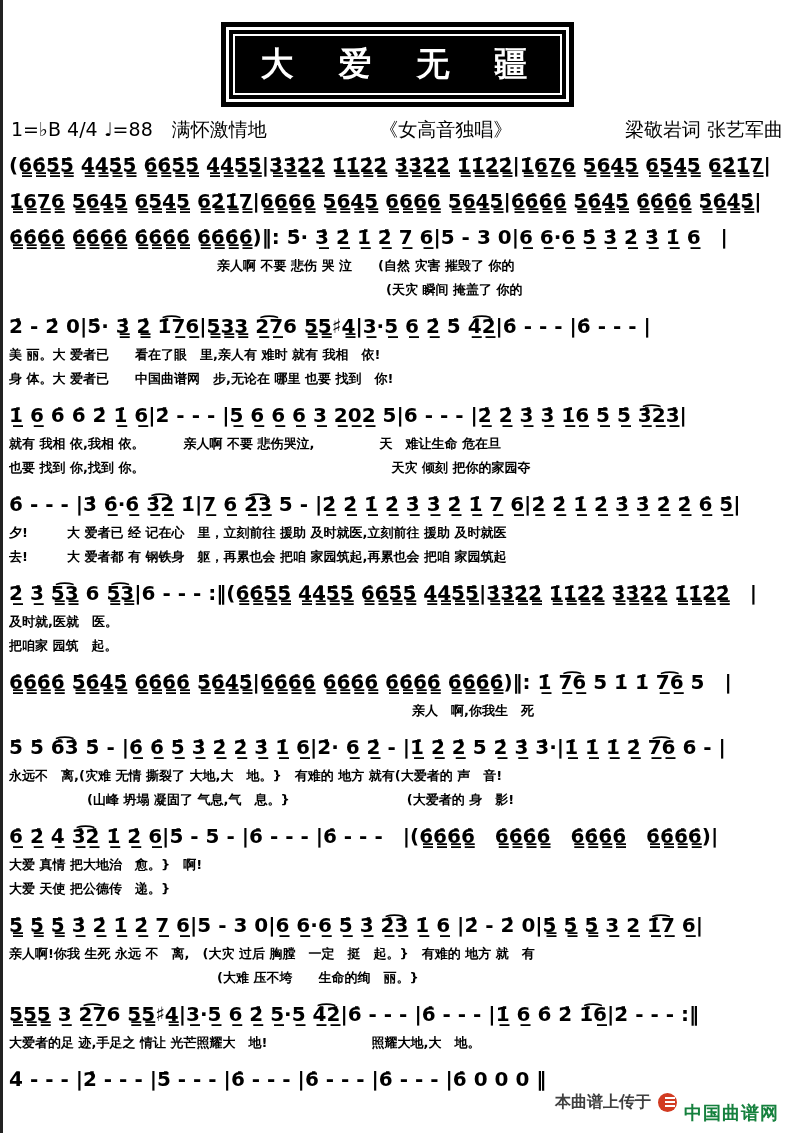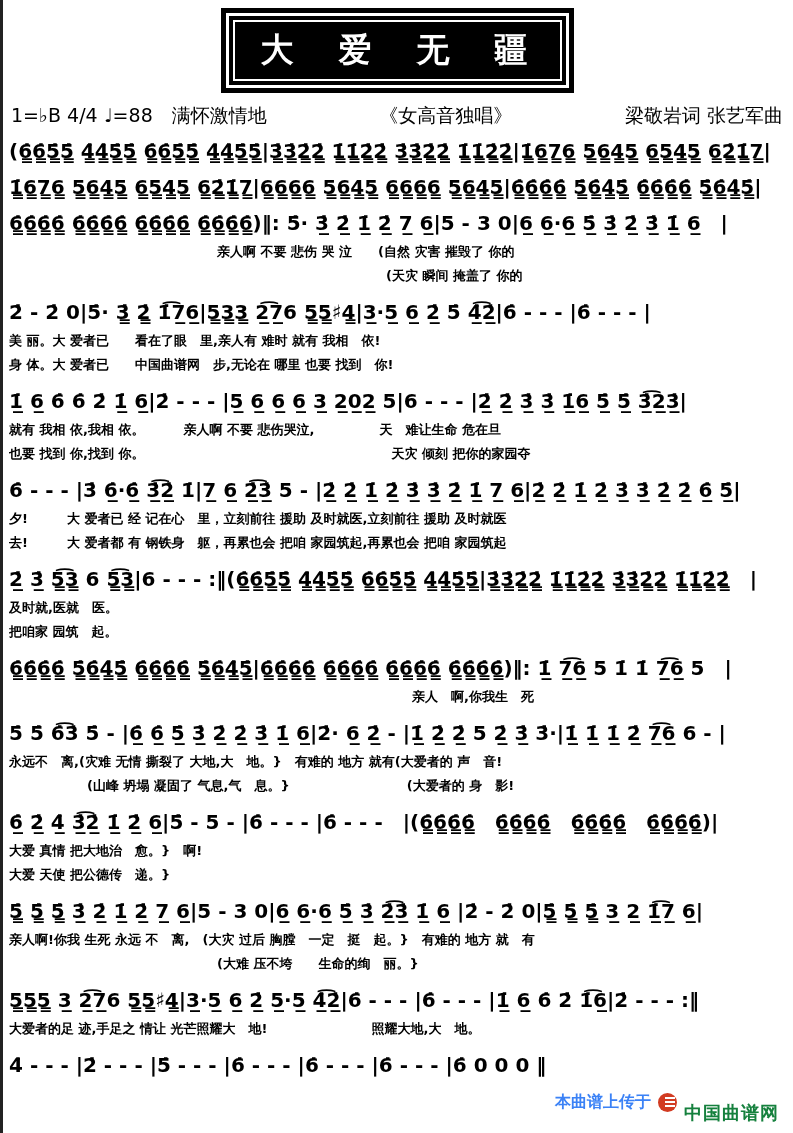--- a/index.html
+++ b/index.html
@@ -1,19 +1,19 @@
 <!DOCTYPE html>
 <html><head>
 <meta charset="utf-8">
 <style>
   html,body{margin:0;padding:0;background:#fff;}
   .page{
     position:relative;width:793px;height:1133px;background:#fff;color:#000;
     font-family:"DejaVu Sans",sans-serif;overflow:hidden;box-sizing:border-box;
-    border-left:3px solid #222;padding:2px 8px 0 6px;
+    border-left:3px solid #222;padding:16px 8px 0 6px;
   }
   .title-wrap{text-align:center;margin:6px 0 10px;}
   .box-outer{display:inline-block;border:5px solid #000;padding:3px;background:#fff;}
   .box-core{background:#000;padding:4px;}
   .box-inner{
     border:2px solid #fff;color:#fff;font-size:33px;font-weight:bold;
     padding:6px 26px;letter-spacing:6px;white-space:pre;
   }
   .header-row{
     display:flex;justify-content:space-between;align-items:baseline;
@@ -27,21 +27,21 @@
   }
   .lyric{
     font-size:13px;font-weight:bold;white-space:pre;line-height:24px;overflow:hidden;
   }
   .notes-row{display:flex;justify-content:space-between;align-items:baseline;}
   .credit{font-size:15px;font-weight:bold;white-space:pre;flex:none;}
   .footer{
     position:absolute;right:14px;bottom:8px;display:flex;align-items:center;
     gap:7px;font-weight:bold;
   }
-  .upload{font-size:16px;color:#3b82f6;margin-left:24px;}
+  .upload{font-size:16px;color:#404040;margin-left:24px;}
   .logo{
     position:relative;width:19px;height:19px;border-radius:50%;
     background:#d23b22;flex:none;display:inline-block;
   }
   .logo::after{
     content:"";position:absolute;left:7px;right:2px;top:4px;height:2px;background:#fff;
     box-shadow:0 4px 0 #fff,0 8px 0 #fff;
   }
   .site{font-size:18px;color:#15803d;letter-spacing:1px;margin-top:21px;}
 </style>

